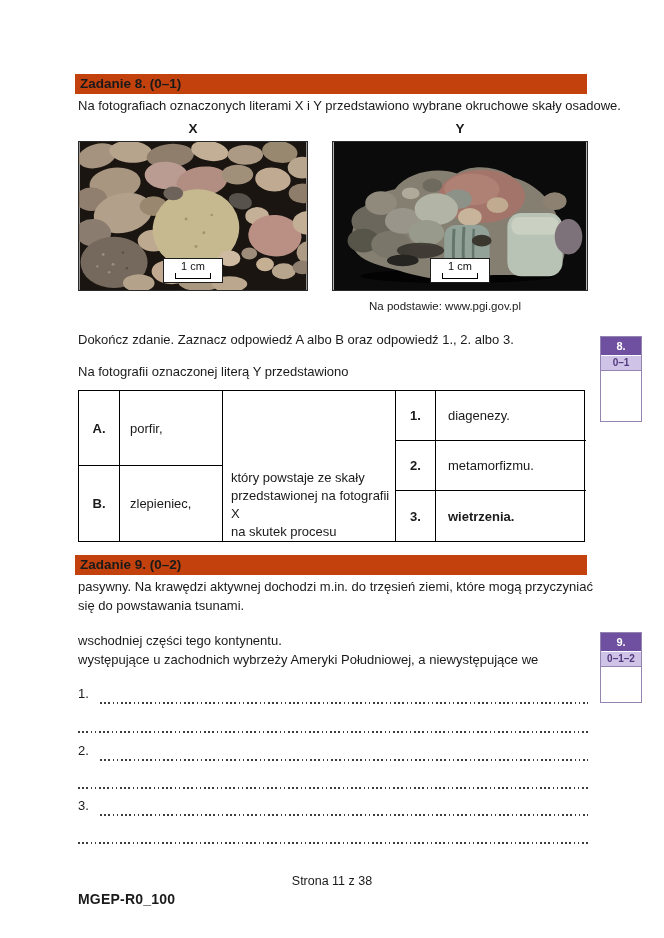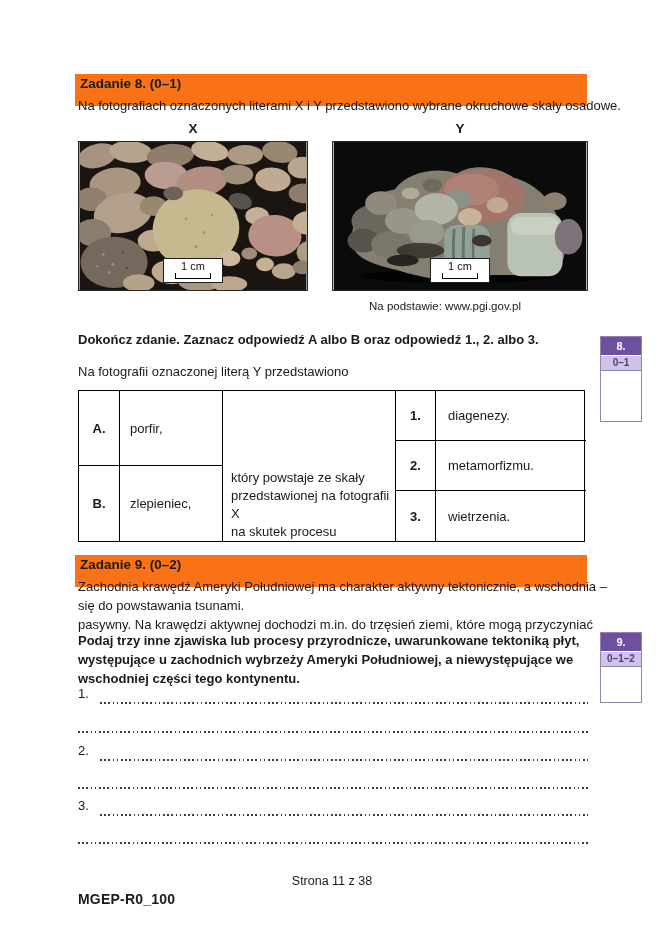--- a/index.html
+++ b/index.html
@@ -3,25 +3,25 @@
 <meta charset="utf-8">
 <style>
   html,body{margin:0;padding:0;}
   body{
     width:664px;height:938px;position:relative;background:#ffffff;
     font-family:"Liberation Sans","DejaVu Sans",sans-serif;color:#1a1a1a;
     overflow:hidden;
   }
   .abs{position:absolute;}
   .nowrap{white-space:nowrap;}
-  .bold{font-weight:bold;}
+  .bold{font-weight:normal;}
 
   
   .task-bar{
-    left:75px;width:512px;height:32px;background:#f97316;
+    left:75px;width:512px;height:20px;background:#c2410c;
     font-size:13.5px;font-weight:bold;line-height:20px;padding-left:5px;
     box-sizing:border-box;white-space:nowrap;
   }
 
   .body-text{font-size:13px;line-height:19px;}
 
   
   .photo{border:1px solid #2a2a2a;box-sizing:border-box;overflow:hidden;}
   .photo svg{display:block;}
   .photo-label{font-size:13.5px;font-weight:bold;text-align:center;}
@@ -188,43 +188,41 @@
   <div class="cell mid-cell bR" style="grid-column:3;grid-row:1/7;justify-content:flex-end;">
     <span>który powstaje ze skały</span>
     <span>przedstawionej na fotografii X</span>
     <span>na skutek procesu</span>
   </div>
   <div class="cell center bR bB" style="grid-column:4;grid-row:1/3;">1.</div>
   <div class="cell padL2 bB" style="grid-column:5;grid-row:1/3;">diagenezy.</div>
   <div class="cell center bR bB" style="grid-column:4;grid-row:3/5;">2.</div>
   <div class="cell padL2 bB" style="grid-column:5;grid-row:3/5;">metamorfizmu.</div>
   <div class="cell center bR" style="grid-column:4;grid-row:5/7;">3.</div>
-  <div class="cell padL2" style="grid-column:5;grid-row:5/7;">wietrzenia.</div>
+  <div class="cell padL2" style="grid-column:5;grid-row:5/7;font-weight:bold;">wietrzenia.</div>
 </div>
 
 <div class="abs margin-box" style="top:336px;">
   <div class="mb-head">8.</div>
   <div class="mb-score">0–1</div>
   <div class="mb-empty" style="height:50px;"></div>
 </div>
 
 <div class="abs task-bar" style="top:555px;">
   <span>Zadanie 9. (0–2)</span>
 </div>
 
 <div class="abs body-text" style="left:78px;top:577px;width:520px;">
-  <div class="nowrap">Zachodnia krawędź Ameryki Południowej ma charakter aktywny tektonicznie, a wschodnia –</div>
+  <div class="nowrap">pasywny. Na krawędzi aktywnej dochodzi m.in. do trzęsień ziemi, które mogą przyczyniać</div>
   <div class="nowrap">się do powstawania tsunami.</div>
-  <div class="nowrap">pasywny. Na krawędzi aktywnej dochodzi m.in. do trzęsień ziemi, które mogą przyczyniać</div>
 </div>
 
 <div class="abs body-text bold" style="left:78px;top:631px;width:520px;">
-  <div class="nowrap">Podaj trzy inne zjawiska lub procesy przyrodnicze, uwarunkowane tektoniką płyt,</div>
+  <div class="nowrap">wschodniej części tego kontynentu.</div>
   <div class="nowrap">występujące u zachodnich wybrzeży Ameryki Południowej, a niewystępujące we</div>
-  <div class="nowrap">wschodniej części tego kontynentu.</div>
 </div>
 
 <div class="abs margin-box" style="top:632px;">
   <div class="mb-head">9.</div>
   <div class="mb-score">0–1–2</div>
   <div class="mb-empty" style="height:35px;"></div>
 </div>
 
 <div class="ans-row" style="top:690px;">
   <span class="ans-num">1.</span>

